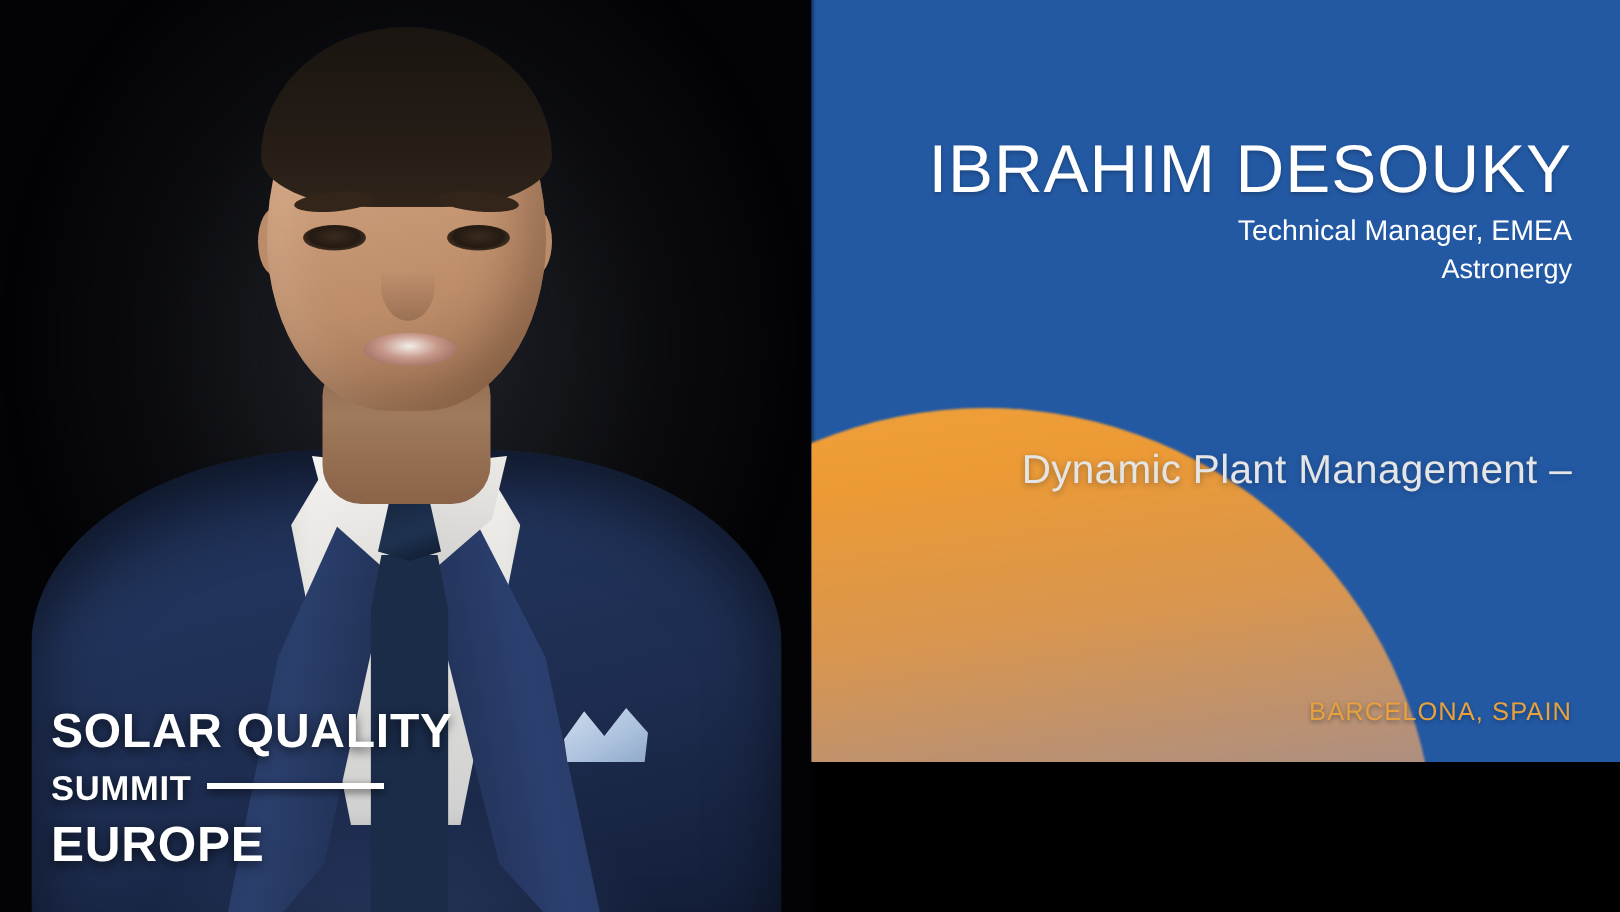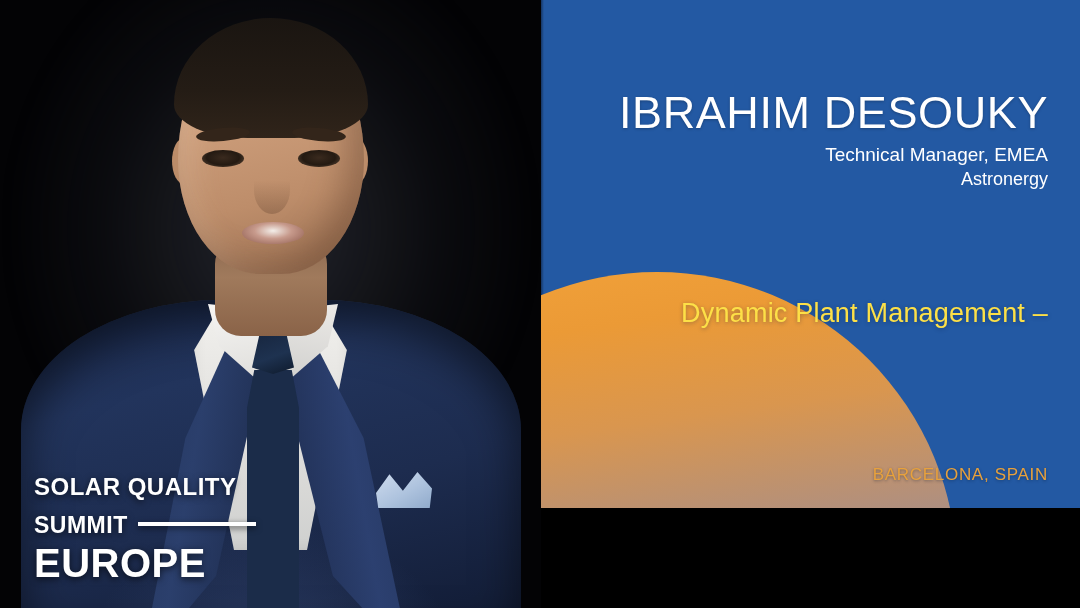--- a/index.html
+++ b/index.html
@@ -246,21 +246,21 @@
   .event-logo {
     position: absolute;
     left: 34px;
     bottom: 26px;
     color: #ffffff;
     letter-spacing: 0.5px;
     text-shadow: 0 2px 7px rgba(0,0,0,0.65);
     user-select: none;
   }
   .logo-line1 {
-    font-size: 24px;
+    font-size: 32px;
     font-weight: 700;
     line-height: 38px;
     white-space: nowrap;
   }
   .logo-line2 {
     display: flex;
     align-items: center;
     font-size: 23px;
     font-weight: 700;
     line-height: 38px;
@@ -272,21 +272,21 @@
     height: 4px;
     background: #ffffff;
     margin-left: 10px;
     margin-bottom: 2px;
     box-shadow: 0 2px 6px rgba(0,0,0,0.6);
   }
   .logo-line3 {
     display: flex;
     align-items: baseline;
     gap: 52px;
-    font-size: 40px;
+    font-size: 33px;
     font-weight: 700;
     line-height: 38px;
     white-space: nowrap;
   }
 
   
   .info-panel {
     position: absolute;
     left: 541px;
     top: 0;
@@ -367,21 +367,21 @@
     line-height: 24px;
     white-space: nowrap;
   }
 
   
   .talk-title {
     position: absolute;
     right: 32px;
     top: 296px;
     text-align: right;
-    color: #fde047;
+    color: #e5e5e5;
     font-size: 27px;
     font-weight: 400;
     line-height: 34px;
     letter-spacing: 0.2px;
     white-space: nowrap;
     text-shadow: 0 1px 4px rgba(10,30,60,0.35);
   }
 
   
   .venue {

